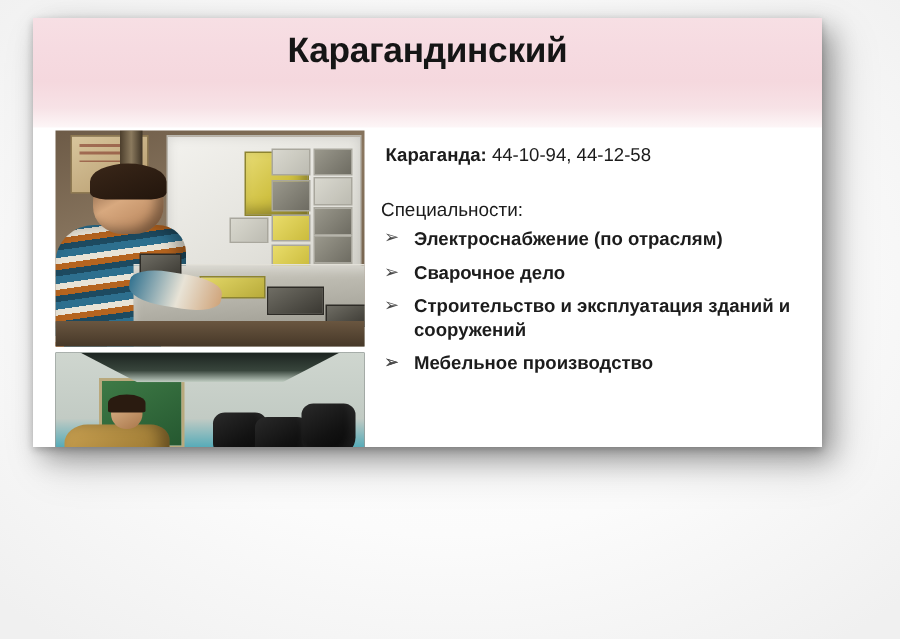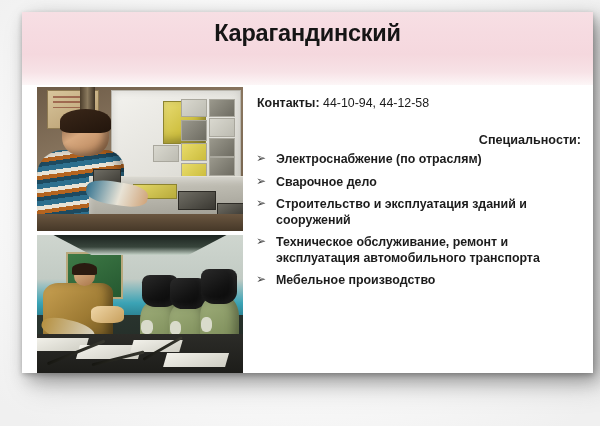--- a/index.html
+++ b/index.html
@@ -22,28 +22,27 @@
     background:
       radial-gradient(ellipse 420px 300px at 50% 45%, #ffffff 0%, #fbfbfb 55%, #f0f0f0 100%);
   }
 
   
   #slide {
     position: absolute;
     left: 22px;
     top: 12px;
     width: 526px;
-    height: 361px;
+    height: 286px;
     background: #ffffff;
     box-shadow:
       0 2px 5px rgba(0,0,0,0.22),
       6px 7px 16px rgba(0,0,0,0.30),
       10px 12px 28px rgba(0,0,0,0.18);
     overflow: hidden;
-    padding-left: 45px;
   }
 
   
   #title-band {
     position: absolute;
     left: 0;
     top: 0;
     width: 100%;
     height: 73px;
     background: linear-gradient(to bottom,
@@ -278,23 +277,22 @@
     font-size: 12.4px;
     line-height: 19px;
   }
   #address-block .lbl { font-weight: bold; }
   #line-contacts { margin-top: 1px; padding-left: 3px; }
   #line-contacts .lbl { font-weight: bold; }
 
   #specialties-block { margin-top: 20px; }
   #specialties-heading {
     font-size: 12.6px;
-    font-weight: bold;
+    font-weight: normal;
     margin-bottom: 5px;
-    text-align: right;
   }
   ul#specialties-list {
     list-style: none;
     margin: 0;
     padding: 0;
   }
   ul#specialties-list > li {
     position: relative;
     padding-left: 22px;
     margin-bottom: 7px;
@@ -394,42 +392,41 @@
             <div class="rod" style="left:50%;top:30%;width:22%;height:6%;transform:rotate(-30deg);"></div>
           </div>
         </div>
 
       </div>
 
       <div id="text-column">
 
         <div id="address-block">
           <div id="line-contacts">
-            <span class="lbl">Контакты:</span><span> 44-10-94, 44-12-58</span>
+            <span class="lbl">Караганда:</span><span> 44-10-94, 44-12-58</span>
           </div>
         </div>
 
         <div id="specialties-block">
           <div id="specialties-heading">Специальности:</div>
           <ul id="specialties-list">
             <li>
               <span class="bullet-icon">➢</span>
               <span>Электроснабжение (по отраслям)</span>
             </li>
             <li>
               <span class="bullet-icon">➢</span>
               <span>Сварочное дело</span>
             </li>
             <li>
               <span class="bullet-icon">➢</span>
               <span>Строительство и эксплуатация зданий и сооружений</span>
             </li>
             <li>
               <span class="bullet-icon">➢</span>
-              <span>Техническое обслуживание, ремонт и эксплуатация автомобильного транспорта</span>
             </li>
             <li>
               <span class="bullet-icon">➢</span>
               <span>Мебельное производство</span>
             </li>
           </ul>
         </div>
 
       </div>
 

